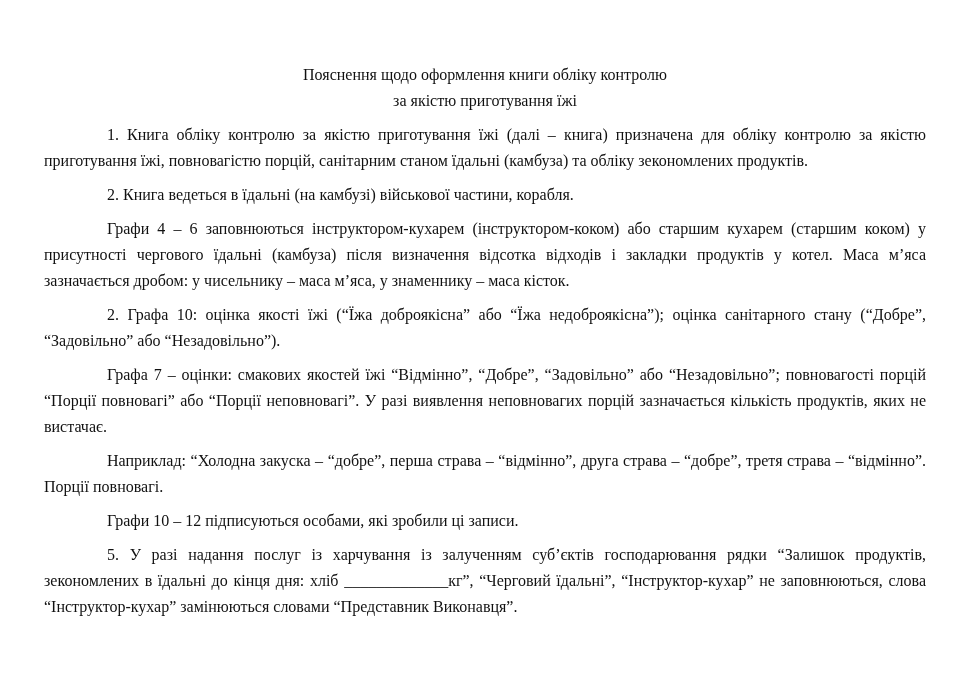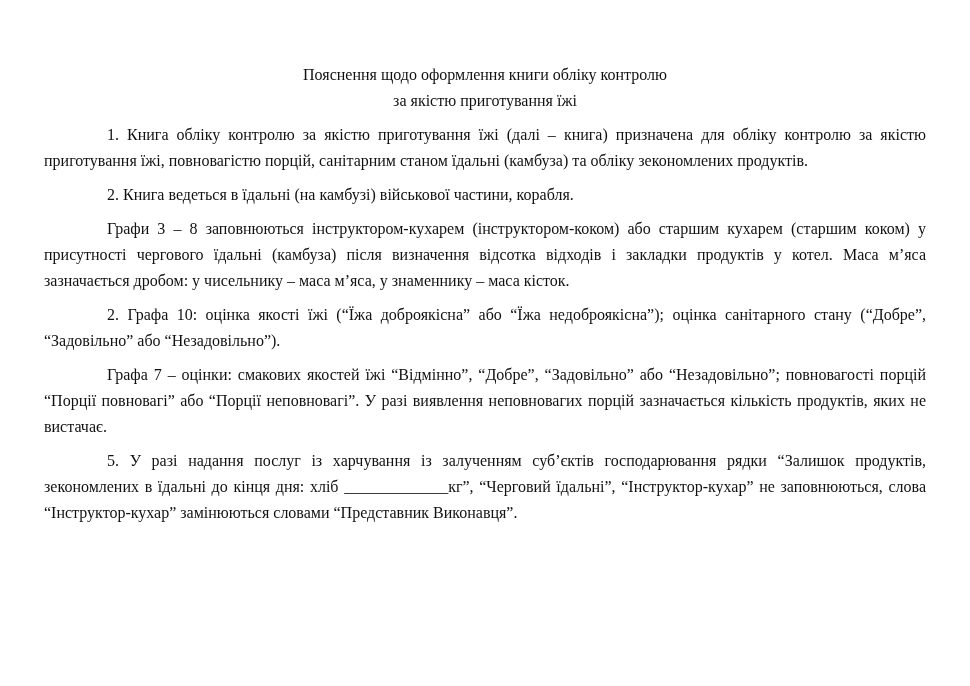--- a/index.html
+++ b/index.html
@@ -38,18 +38,20 @@
 <body>
 
 <div class="page">
   <div class="doc-title">
     <div>Пояснення щодо оформлення книги обліку контролю</div>
     <div>за якістю приготування їжі</div>
   </div>
   <div class="doc-body">
     <p>1. Книга обліку контролю за якістю приготування їжі (далі – книга) призначена для обліку контролю за якістю приготування їжі, повновагістю порцій, санітарним станом їдальні (камбуза) та обліку зекономлених продуктів.</p>
     <p>2. Книга ведеться в їдальні (на камбузі) військової частини, корабля.</p>
-    <p>Графи 3 – 8 заповнюються інструктором-кухарем (інструктором-коком) або старшим кухарем (старшим коком) у присутності чергового їдальні (камбуза) після визначення відсотка відходів і закладки продуктів у котел. Маса м’яса зазначається дробом: у чисельнику – маса м’яса, у знаменнику – маса кісток.</p>
+    <p>Графи 4 – 6 заповнюються інструктором-кухарем (інструктором-коком) або старшим кухарем (старшим коком) у присутності чергового їдальні (камбуза) після визначення відсотка відходів і закладки продуктів у котел. Маса м’яса зазначається дробом: у чисельнику – маса м’яса, у знаменнику – маса кісток.</p>
     <p>2. Графа 10: оцінка якості їжі (“Їжа доброякісна” або “Їжа недоброякісна”); оцінка санітарного стану (“Добре”, “Задовільно” або “Незадовільно”).</p>
     <p>Графа 7 – оцінки: смакових якостей їжі “Відмінно”, “Добре”, “Задовільно” або “Незадовільно”; повновагості порцій “Порції повновагі” або “Порції неповновагі”. У разі виявлення неповновагих порцій зазначається кількість продуктів, яких не вистачає.</p>
+    <p>Наприклад: “Холодна закуска – “добре”, перша страва – “відмінно”, друга страва – “добре”, третя страва – “відмінно”. Порції повновагі.</p>
+    <p>Графи 10 – 12 підписуються особами, які зробили ці записи.</p>
     <p>5. У разі надання послуг із харчування із залученням суб’єктів господарювання рядки “Залишок продуктів, зекономлених в їдальні до кінця дня: хліб _____________кг”, “Черговий їдальні”, “Інструктор-кухар” не заповнюються, слова “Інструктор-кухар” замінюються словами “Представник Виконавця”.</p>
   </div>
 </div>
 
 </body></html>

